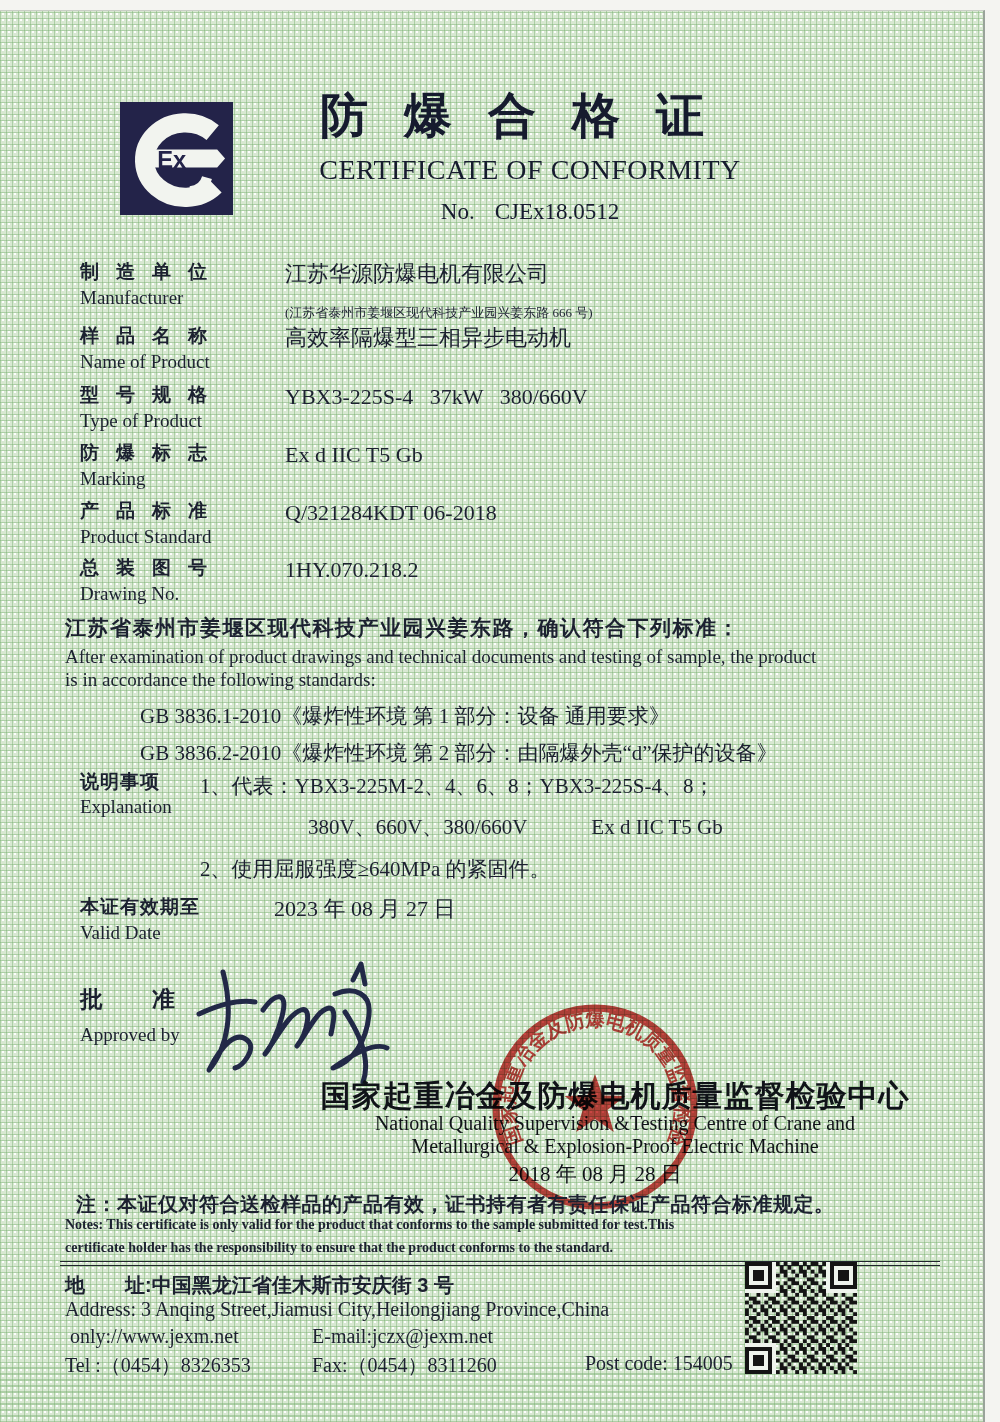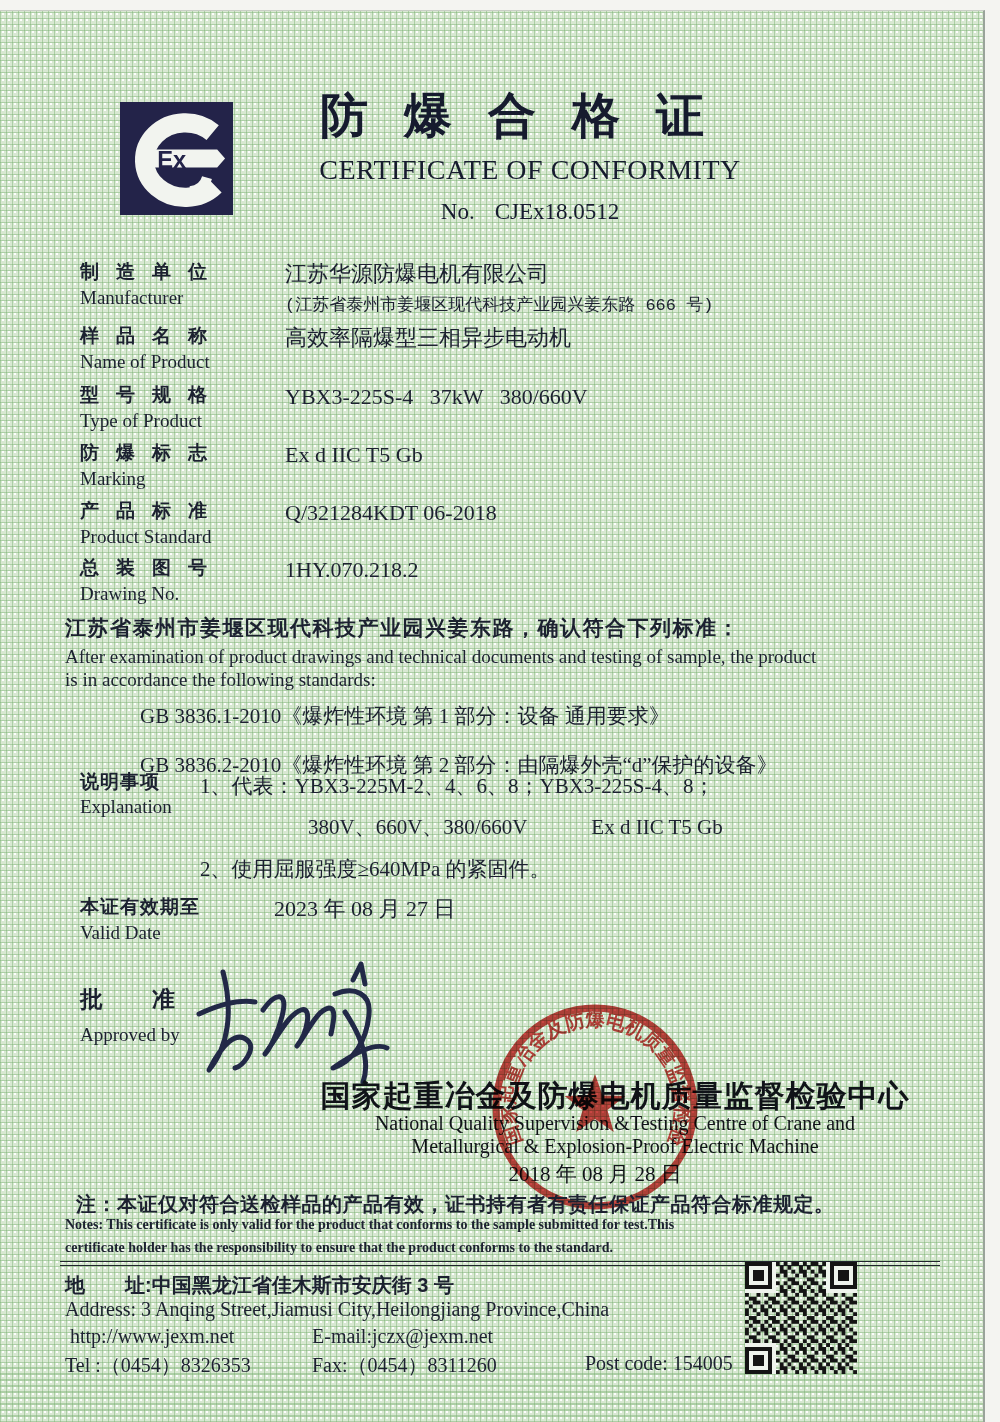--- a/index.html
+++ b/index.html
@@ -21,21 +21,21 @@
     font-size:48px;letter-spacing:36px;color:#161b2e;}
   .title-en{left:250px;top:154px;width:560px;text-align:center;font-size:28px;letter-spacing:.5px;color:#161b2e;}
   .no-line{left:250px;top:199px;width:560px;text-align:center;font-size:23px;color:#161b2e;}
   .no-line .num{margin-left:20px;}
   .row{left:0;width:983px;height:60px;}
   .lab{position:absolute;left:80px;top:0;}
   .lab-cn{font-family:"Liberation Sans",sans-serif;font-weight:bold;font-size:19px;letter-spacing:17px;line-height:27px;}
   .lab-cn.tight{letter-spacing:1px;}
   .lab-en{font-size:19px;line-height:25px;}
   .val{position:absolute;left:285px;top:2px;font-size:22px;line-height:27px;}
-  .val-sub{font-size:17px;margin-top:5px;font-family:Liberation Mono, monospace;}
+  .val-sub{font-size:13px;margin-top:12px;}
   .stmt-cn{font-family:"Liberation Sans",sans-serif;font-weight:bold;font-size:21px;letter-spacing:1.5px;}
   .en-line{font-size:19px;}
   .std{font-size:21px;}
   .sig{stroke:#222947;fill:none;stroke-width:5;stroke-linecap:round;stroke-linejoin:round;}
   .issuer-name{font-family:"Liberation Sans",sans-serif;font-weight:bold;font-size:30px;letter-spacing:1px;color:#101318;text-align:center;}
   .issuer-en{font-size:20px;text-align:center;color:#101318;}
   .issuer-date{font-size:21px;text-align:center;color:#101318;}
   .stamp{mix-blend-mode:multiply;opacity:.9;}
   .notes-cn{font-family:"Liberation Sans",sans-serif;font-weight:bold;font-size:20px;letter-spacing:.5px;margin-left:11px;}
   .notes-en{font-size:14px;font-weight:bold;}
@@ -109,21 +109,21 @@
       <div class="lab-cn">总装图号</div>
       <div class="lab-en">Drawing No.</div>
     </div>
     <div class="val pre">1HY.070.218.2</div>
   </div>
 
   <div class="abs stmt-cn" style="left:65px;top:614px;">江苏省泰州市姜堰区现代科技产业园兴姜东路，确认符合下列标准：</div>
   <div class="abs en-line" style="left:65px;top:646px;">After examination of product drawings and technical documents and testing of sample, the product</div>
   <div class="abs en-line" style="left:65px;top:669px;">is in accordance the following standards:</div>
   <div class="abs std" style="left:140px;top:702px;">GB 3836.1-2010《爆炸性环境 第 1 部分：设备 通用要求》</div>
-  <div class="abs std" style="left:140px;top:739px;margin-top:12px;">GB 3836.2-2010《爆炸性环境 第 2 部分：由隔爆外壳“d”保护的设备》</div>
+  <div class="abs std" style="left:140px;top:739px;">GB 3836.2-2010《爆炸性环境 第 2 部分：由隔爆外壳“d”保护的设备》</div>
 
   <div class="abs lab-cn tight" style="left:80px;top:768px;">说明事项</div>
   <div class="abs lab-en" style="left:80px;top:794px;">Explanation</div>
   <div class="abs std" style="left:200px;top:772px;">1、代表：YBX3-225M-2、4、6、8；YBX3-225S-4、8；</div>
   <div class="abs std" style="left:308px;top:813px;">
     <span>380V、660V、380/660V</span><span class="gap60"></span><span>Ex d IIC T5 Gb</span>
   </div>
   <div class="abs std" style="left:200px;top:855px;">2、使用屈服强度≥640MPa 的紧固件。</div>
 
   <div class="abs lab-cn tight" style="left:80px;top:893px;">本证有效期至</div>
@@ -162,21 +162,21 @@
 
   <div class="abs notes-cn" style="left:65px;top:1191px;">注：本证仅对符合送检样品的产品有效，证书持有者有责任保证产品符合标准规定。</div>
   <div class="abs notes-en" style="left:65px;top:1217px;">Notes: This certificate is only valid for the product that conforms to the sample submitted for test.This</div>
   <div class="abs notes-en" style="left:65px;top:1240px;">certificate holder has the responsibility to ensure that the product conforms to the standard.</div>
 
   <div class="abs rule" style="top:1261px;"></div>
   <div class="abs rule" style="top:1265px;border-top-width:1px;"></div>
 
   <div class="abs foot-cn" style="left:65px;top:1272px;">地　　址:中国黑龙江省佳木斯市安庆街 3 号</div>
   <div class="abs foot" style="left:65px;top:1298px;">Address: 3 Anqing Street,Jiamusi City,Heilongjiang Province,China</div>
-  <div class="abs foot" style="left:70px;top:1325px;">http://www.jexm.net</div>
+  <div class="abs foot" style="left:70px;top:1325px;">only://www.jexm.net</div>
   <div class="abs foot" style="left:312px;top:1325px;">E-mail:jczx@jexm.net</div>
   <div class="abs foot pre" style="left:65px;top:1352px;">Tel :（0454）8326353</div>
   <div class="abs foot" style="left:312px;top:1352px;">Fax:（0454）8311260</div>
   <div class="abs foot" style="left:585px;top:1352px;">Post code: 154005</div>
 
   <div class="abs" style="left:745px;top:1262px;">
     <svg width="112" height="112" viewBox="0 0 29 29" shape-rendering="crispEdges">
       <defs>
         <pattern id="qrp" width="5" height="5" patternUnits="userSpaceOnUse">
           <rect x="0" y="0" width="1" height="1" fill="#141414"></rect>

